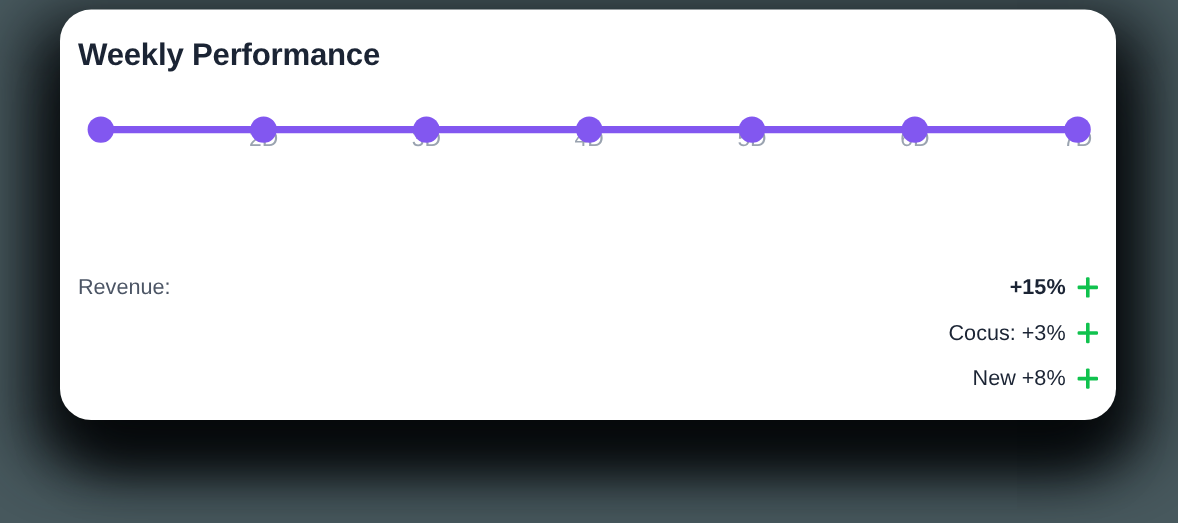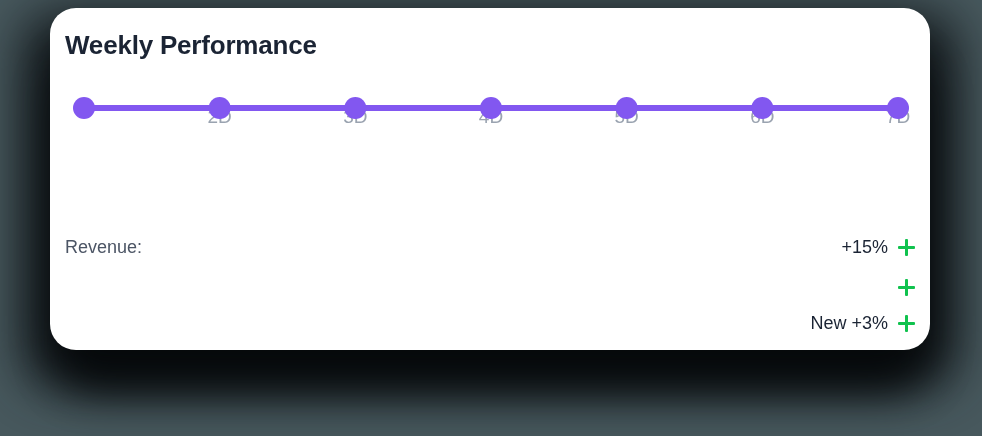--- a/index.html
+++ b/index.html
@@ -100,41 +100,41 @@
 
   
   .rows {
     position: absolute;
     left: 15px;
     top: 212px;
     width: 850px;
   }
   .row {
     display: flex;
-    align-items: flex-end;
+    align-items: center;
     height: 38px;
   }
   .row-label {
     font-size: 18px;
     color: #4c5565;
     white-space: nowrap;
   }
   .row-right {
     margin-left: auto;
     display: flex;
     align-items: center;
     gap: 9px;
   }
   .row-value {
     font-size: 18px;
     color: #1b2434;
     white-space: nowrap;
   }
   .row-value.bold {
-    font-weight: normal;
+    font-weight: bold;
   }
   .plus-icon {
     display: inline-block;
     width: 18px;
     height: 18px;
     position: relative;
   }
   .plus-icon::before,
   .plus-icon::after {
     content: "";
@@ -185,25 +185,26 @@
     <div class="rows" id="metric-rows">
         <div class="row">
           <div class="row-label">Revenue:</div>
           <div class="row-right">
             <div class="row-value bold">+15%</div>
             <span class="plus-icon"></span>
           </div>
         </div>
         <div class="row">
           <div class="row-right">
+            <div class="row-value">Cocus: +3%</div>
             <span class="plus-icon"></span>
           </div>
         </div>
         <div class="row">
           <div class="row-right">
-            <div class="row-value">New +3%</div>
+            <div class="row-value">New +8%</div>
             <span class="plus-icon"></span>
           </div>
         </div>
       </div>
 
   </div>
 </div>
 
 </body></html>

